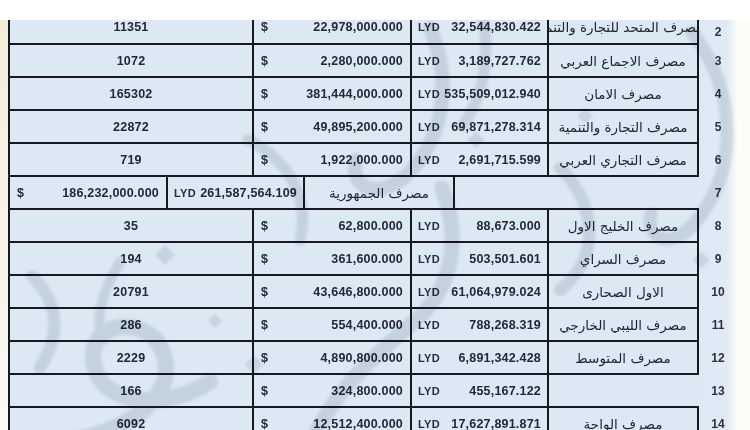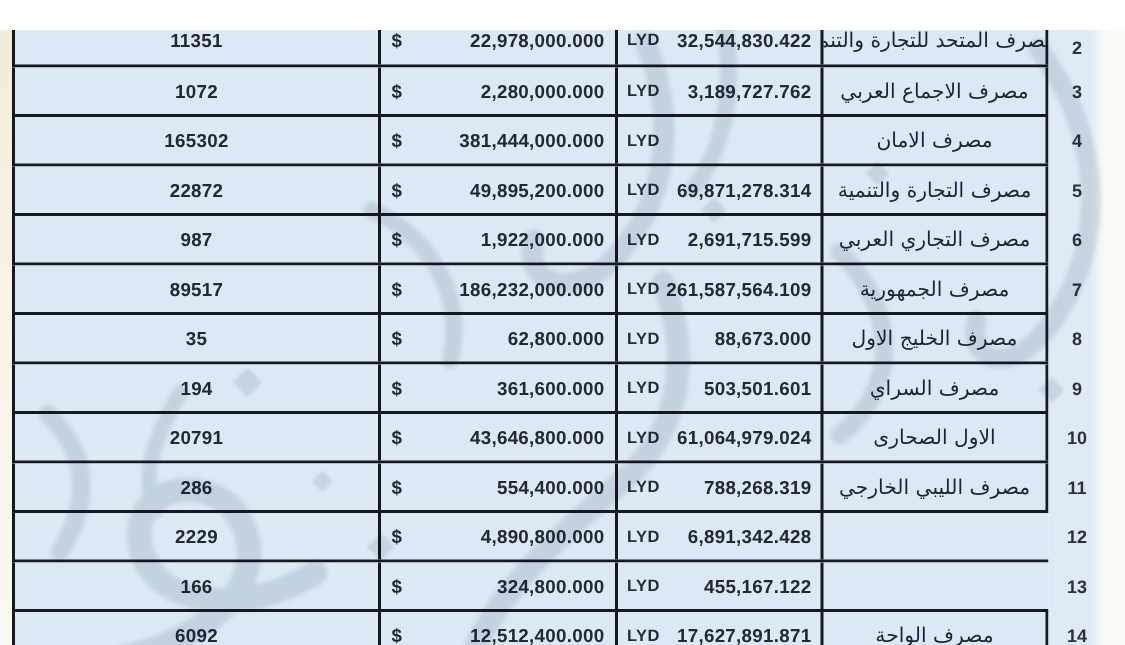--- a/index.html
+++ b/index.html
@@ -99,20 +99,21 @@
       <div class="trow">
       <div class="c count">
         <span class="numtxt">165302</span>
       </div>
       <div class="c usd">
         <span class="cursym">$</span>
         <span class="numtxt">381,444,000.000</span>
       </div>
       <div class="c lyd">
         <span class="lydlbl">LYD</span>
+        <span class="numtxt">535,509,012.940</span>
       </div>
       <div class="c bank">
         <span class="banktxt">مصرف الامان</span>
       </div>
     </div>
       <div class="trow">
       <div class="c count">
         <span class="numtxt">22872</span>
       </div>
       <div class="c usd">
@@ -122,38 +123,35 @@
       <div class="c lyd">
         <span class="lydlbl">LYD</span>
         <span class="numtxt">69,871,278.314</span>
       </div>
       <div class="c bank">
         <span class="banktxt">مصرف التجارة والتنمية</span>
       </div>
     </div>
       <div class="trow">
       <div class="c count">
-        <span class="numtxt">987</span>
+        <span class="numtxt">719</span>
       </div>
       <div class="c usd">
         <span class="cursym">$</span>
         <span class="numtxt">1,922,000.000</span>
       </div>
       <div class="c lyd">
         <span class="lydlbl">LYD</span>
         <span class="numtxt">2,691,715.599</span>
       </div>
       <div class="c bank">
         <span class="banktxt">مصرف التجاري العربي</span>
       </div>
     </div>
       <div class="trow">
-      <div class="c count">
-        <span class="numtxt">89517</span>
-      </div>
       <div class="c usd">
         <span class="cursym">$</span>
         <span class="numtxt">186,232,000.000</span>
       </div>
       <div class="c lyd">
         <span class="lydlbl">LYD</span>
         <span class="numtxt">261,587,564.109</span>
       </div>
       <div class="c bank">
         <span class="banktxt">مصرف الجمهورية</span>
@@ -227,20 +225,23 @@
       <div class="c count">
         <span class="numtxt">2229</span>
       </div>
       <div class="c usd">
         <span class="cursym">$</span>
         <span class="numtxt">4,890,800.000</span>
       </div>
       <div class="c lyd">
         <span class="lydlbl">LYD</span>
         <span class="numtxt">6,891,342.428</span>
+      </div>
+      <div class="c bank">
+        <span class="banktxt">مصرف المتوسط</span>
       </div>
     </div>
       <div class="trow">
       <div class="c count">
         <span class="numtxt">166</span>
       </div>
       <div class="c usd">
         <span class="cursym">$</span>
         <span class="numtxt">324,800.000</span>
       </div>

